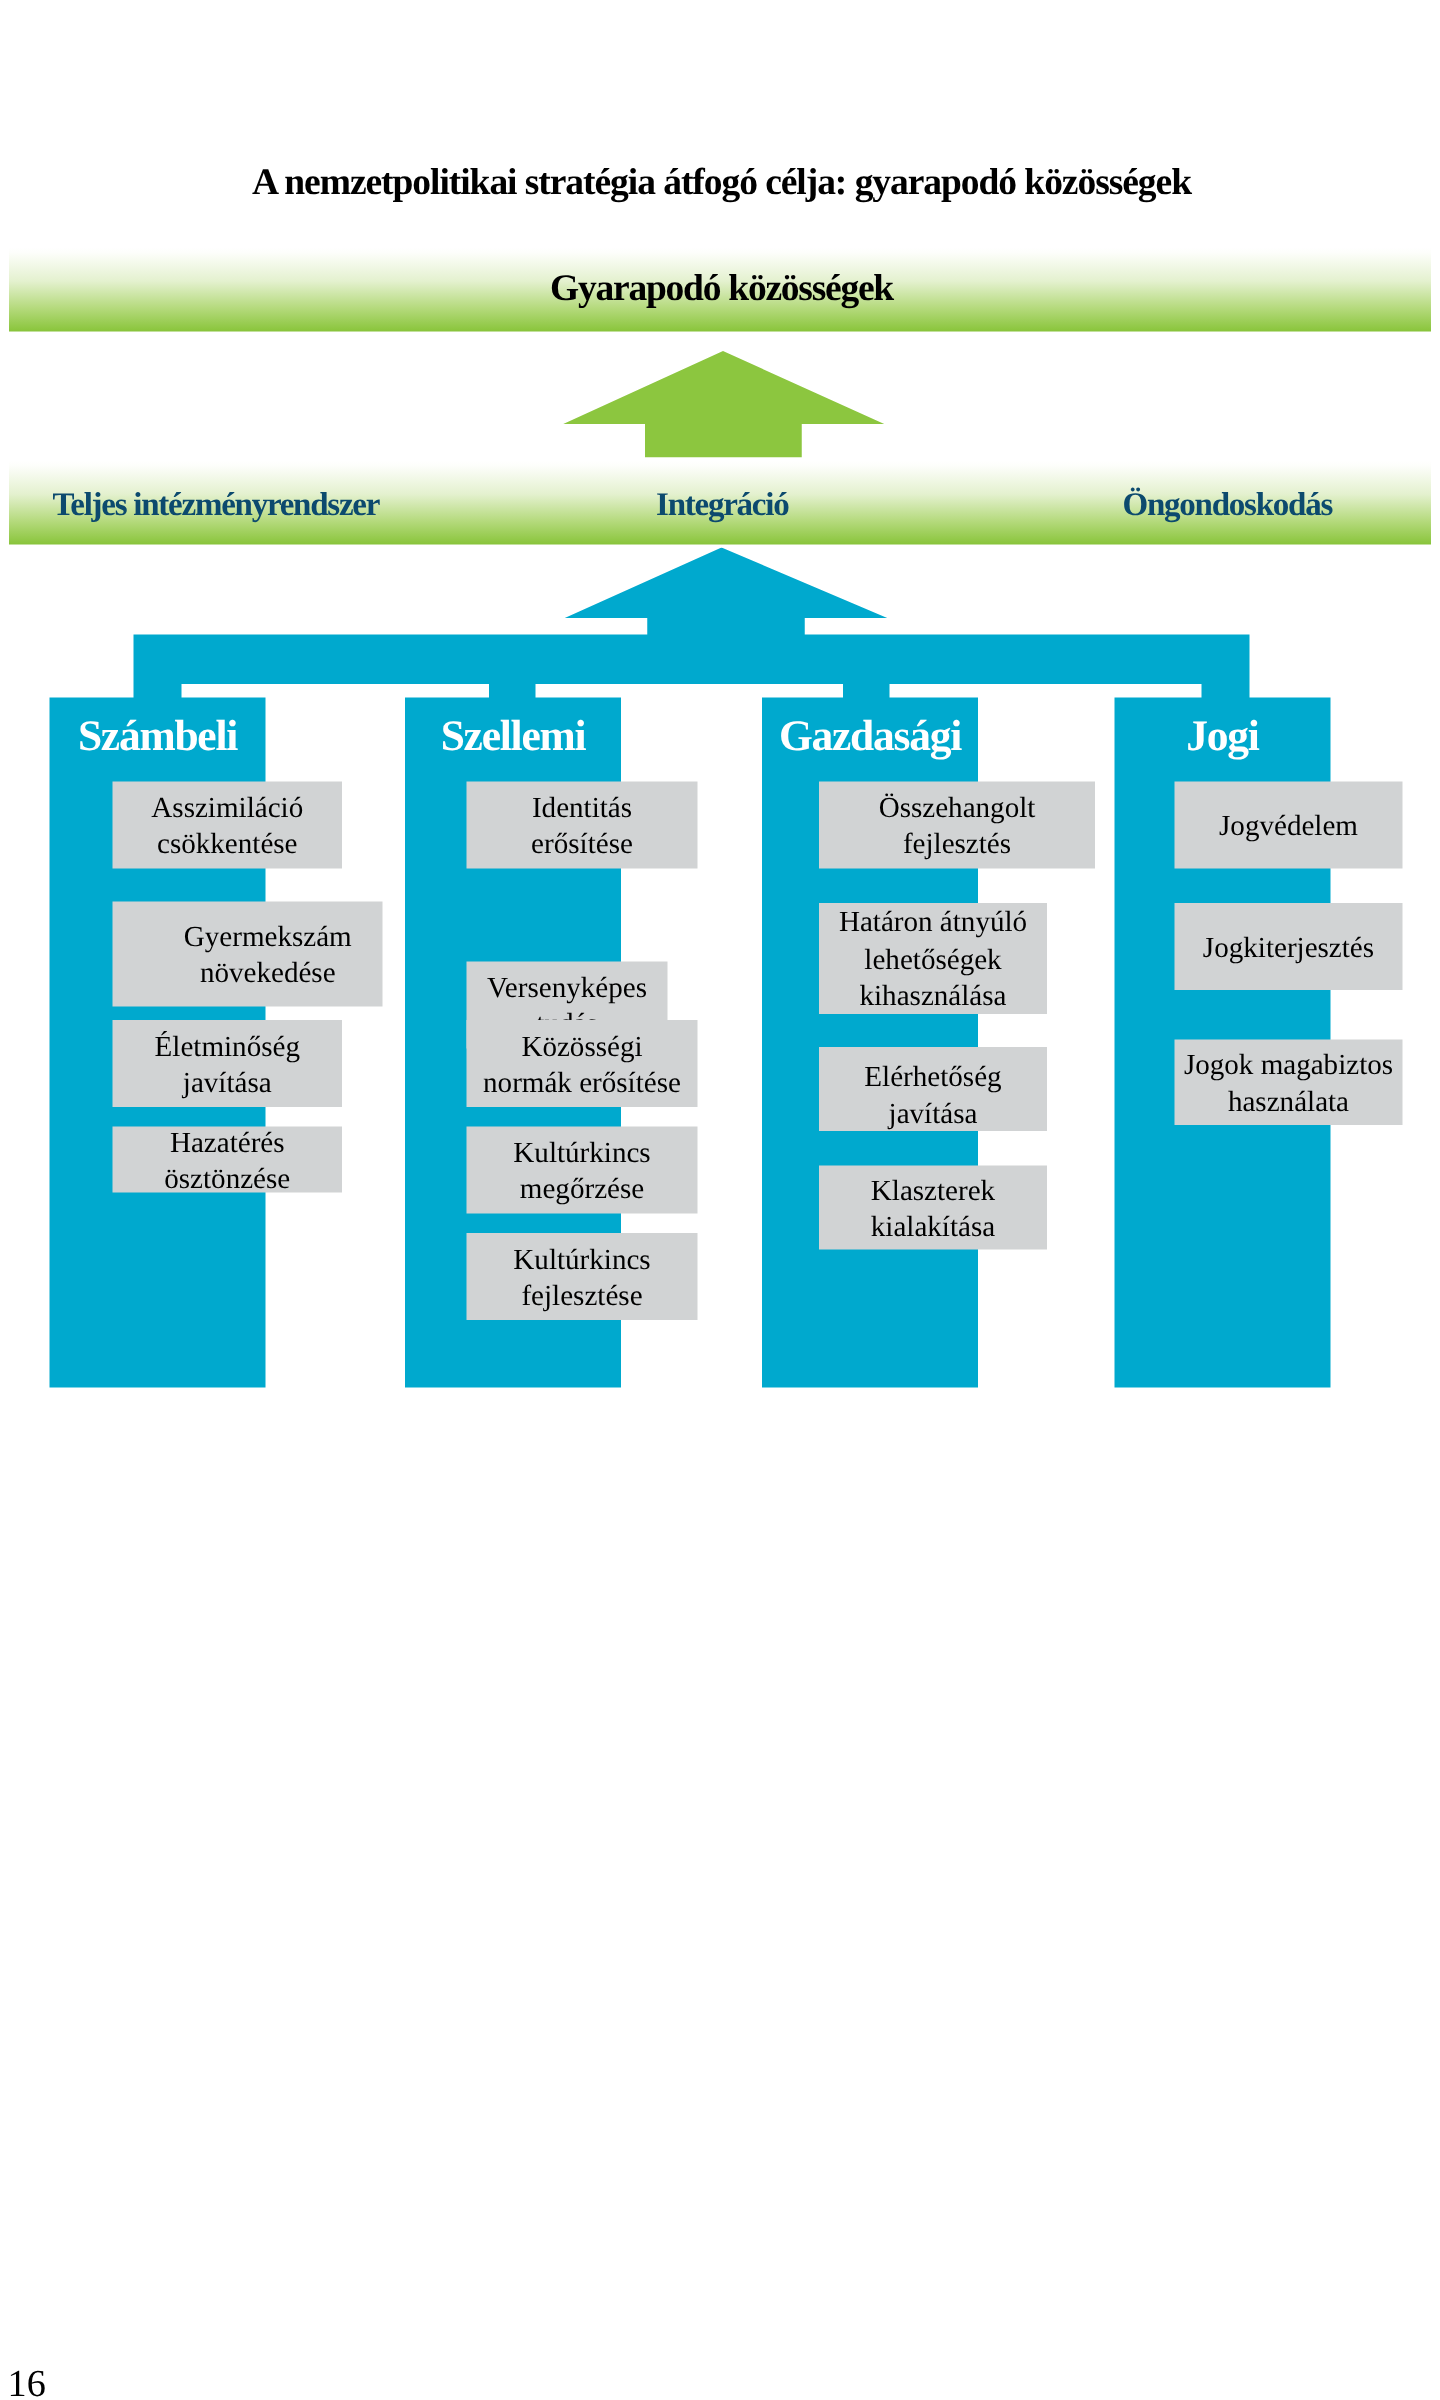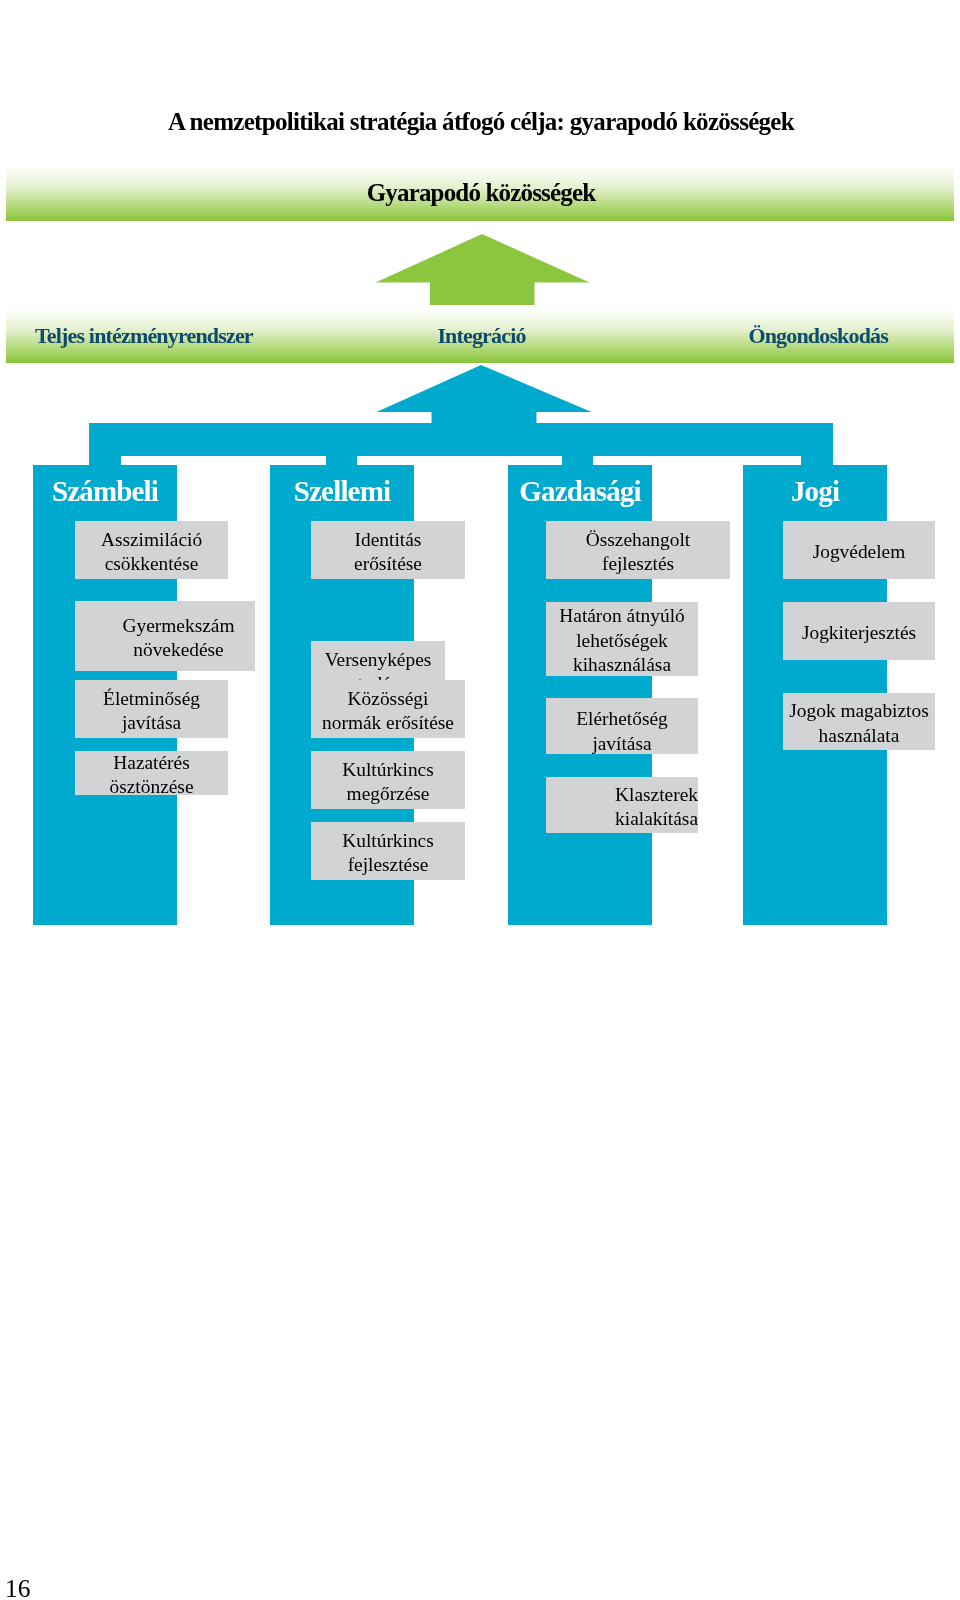--- a/index.html
+++ b/index.html
@@ -144,21 +144,21 @@
           <div>lehetőségek</div>
           <div>kihasználása</div>
         </div>
       </div>
       <div class="abs gbox" style="left: 546px; width: 152px; top: 698px; height: 56px; align-items: flex-end;">
         <div>
           <div>Elérhetőség</div>
           <div>javítása</div>
         </div>
       </div>
-      <div class="abs gbox" style="left: 546px; width: 152px; top: 777px; height: 56px; justify-content: flex-end;">
+      <div class="abs gbox" style="left: 546px; width: 152px; top: 777px; height: 56px;">
         <div>
           <div>Klaszterek</div>
           <div>kialakítása</div>
         </div>
       </div>
       <div class="abs blue stem" style="left: 801px; width: 32px;"></div>
       <div class="abs blue col" style="left: 743px; width: 144px; height: 460px;"></div>
       <div class="abs colname" style="left: 743px; width: 144px; top: 477px;">Jogi</div>
       <div class="abs gbox" style="left: 783px; width: 152px; top: 521px; height: 58px;">
         <div>

